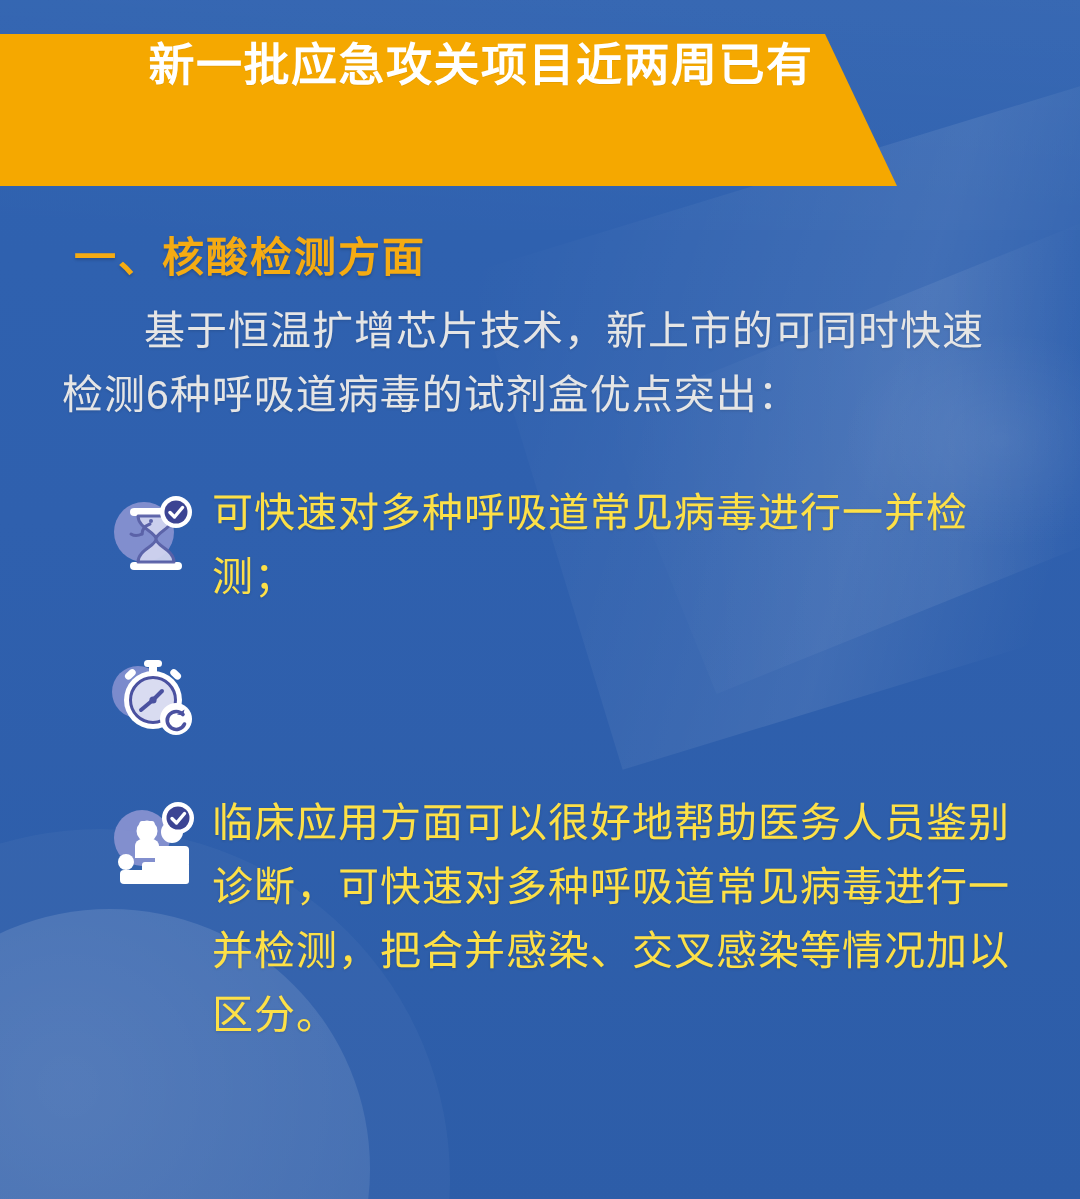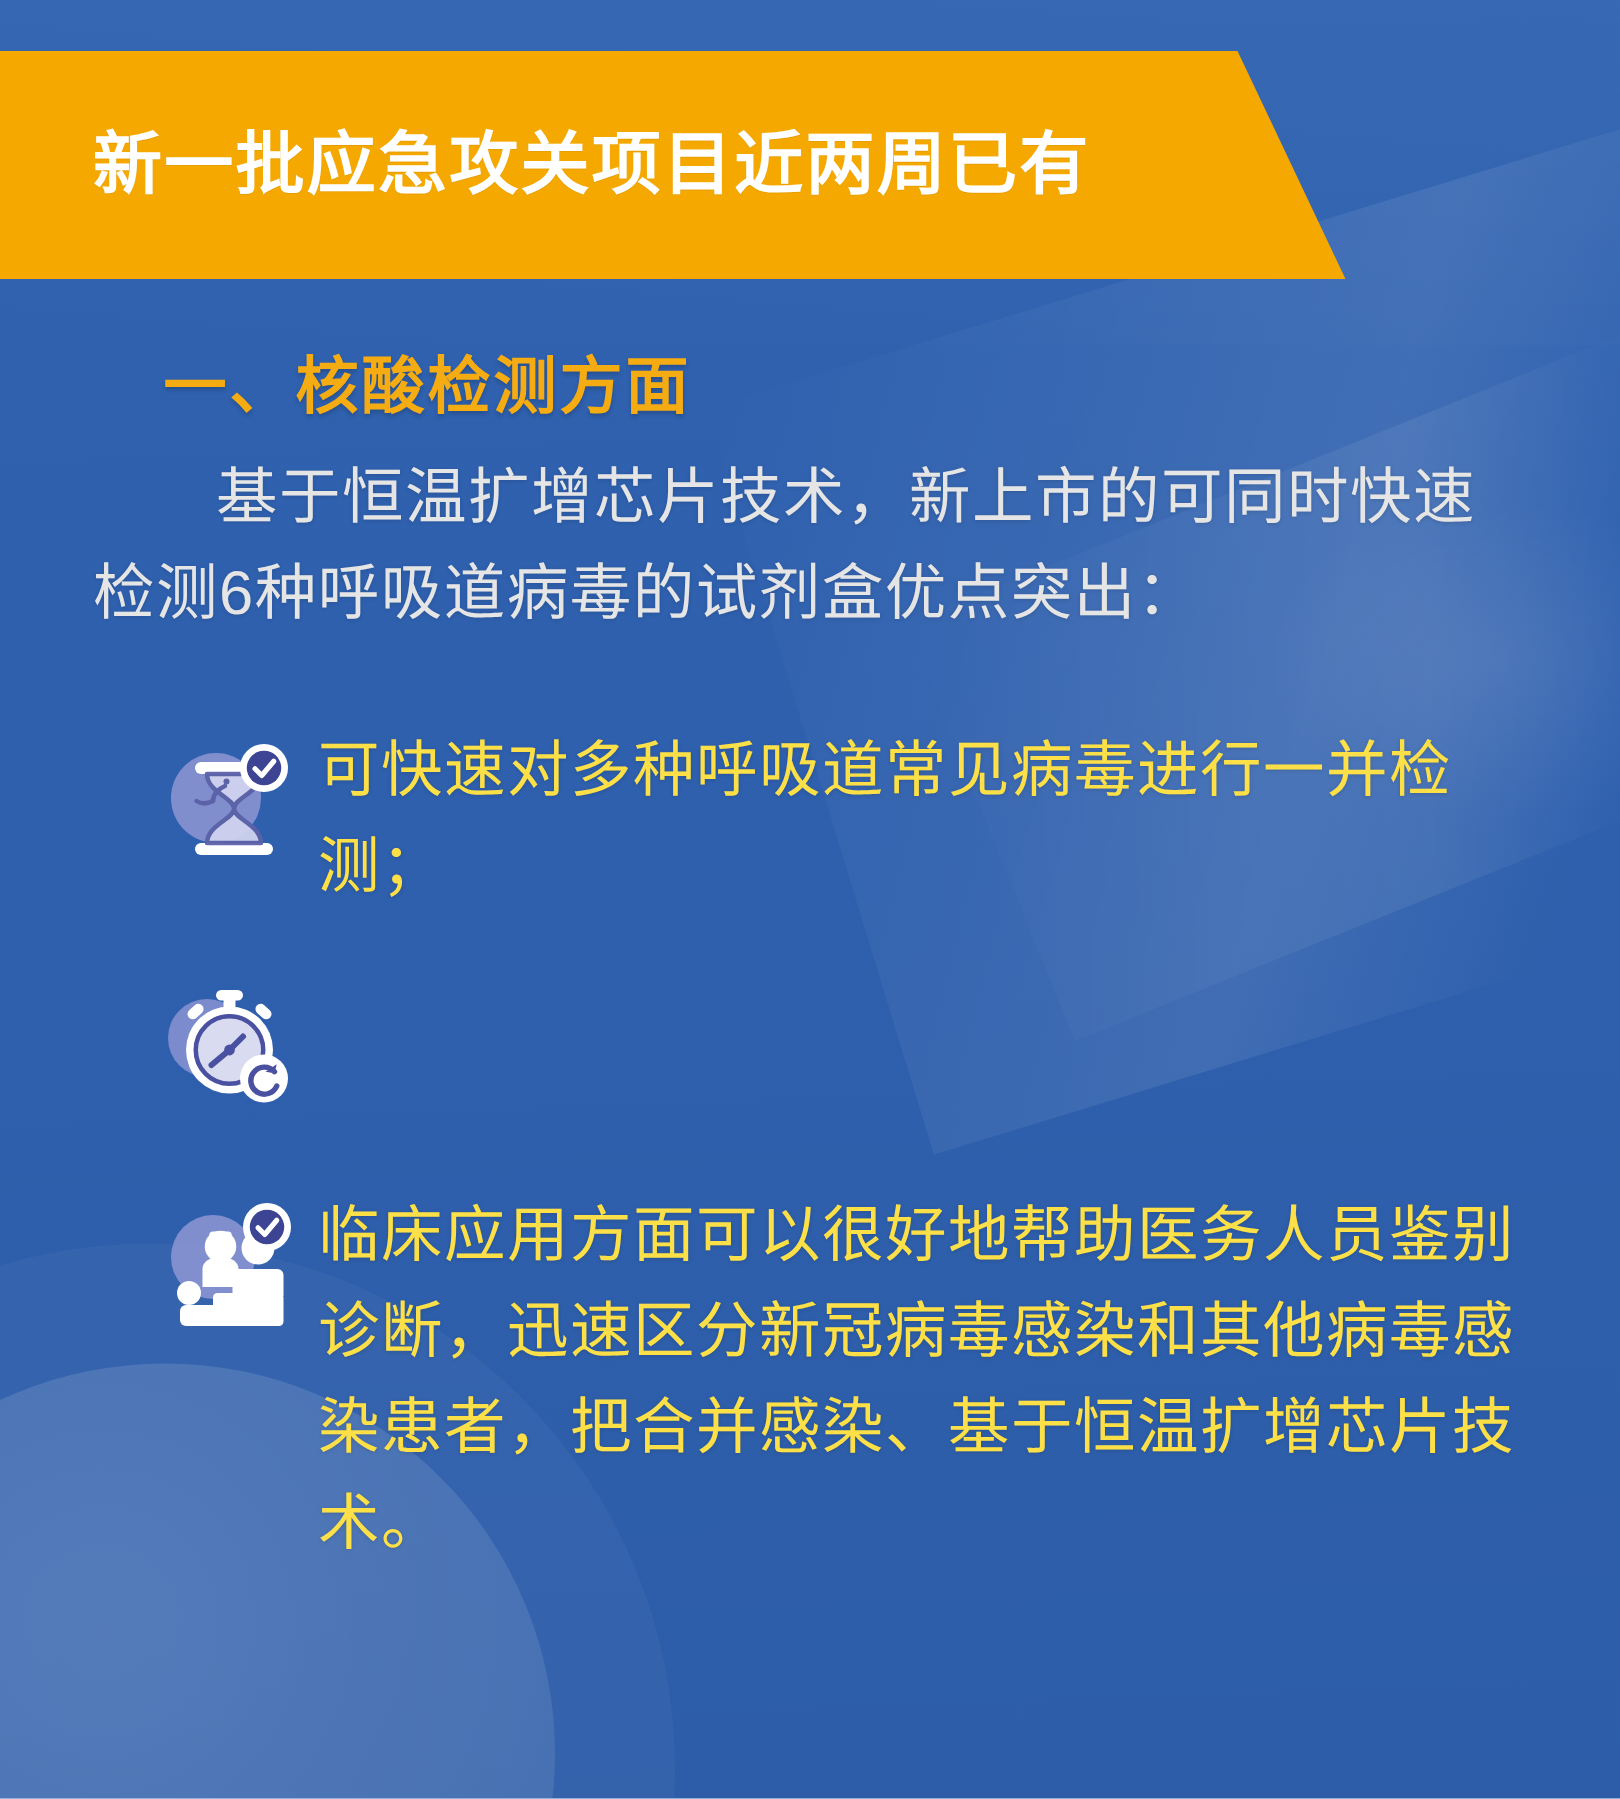--- a/index.html
+++ b/index.html
@@ -91,21 +91,21 @@
   .banner {
     position: absolute;
     left: 0;
     top: 34px;
     width: 900px;
     height: 152px;
     background: #f5a800;
     
     clip-path: polygon(0 0, 825px 0, 897px 152px, 0 152px);
     display: flex;
-    flex-direction: column;
+    flex-direction: row;
     justify-content: center;
     padding: 0 0 0 62px;
   }
   .banner-line {
     color: #ffffff;
     font-size: 46px;
     font-weight: 700;
     line-height: 1.38;
     letter-spacing: 1.5px;
     white-space: nowrap;
@@ -118,21 +118,21 @@
     left: 0;
     top: 232px;
     width: 1080px;
   }
 
   .section-heading {
     color: #f5ab12;
     font-size: 42px;
     font-weight: 700;
     letter-spacing: 2px;
-    padding-left: 109px;
+    padding-left: 74px;
     line-height: 1.25;
     text-shadow: 0 2px 3px rgba(0,0,0,0.18);
   }
 
   .intro {
     color: #e5e5e5;
     font-size: 41px;
     line-height: 1.58;
     letter-spacing: 1px;
     padding: 14px 64px 0 62px;
@@ -268,18 +268,18 @@
             <rect x="38" y="66" width="47" height="22" rx="3" fill="#ffffff"></rect>
 
             <circle cx="22" cy="66" r="8" fill="#ffffff"></circle>
             <rect x="16" y="74" width="34" height="14" rx="4" fill="#ffffff"></rect>
 
             <circle cx="74" cy="22" r="16" fill="#ffffff"></circle>
             <circle cx="74" cy="22" r="11.5" fill="#3c4493"></circle>
             <path d="M68 22.5 L72.5 27 L80.5 17.5" stroke="#ffffff" stroke-width="3.4" fill="none" stroke-linecap="round" stroke-linejoin="round"></path>
           </svg>
         </div>
-        <div class="bullet-text">临床应用方面可以很好地帮助医务人员鉴别诊断，迅速区分新冠病毒感染和其他病毒感染患者，把合并感染、基于恒温扩增芯片技术。</div>
+        <div class="bullet-text">临床应用方面可以很好地帮助医务人员鉴别诊断，可快速对多种呼吸道常见病毒进行一并检测，把合并感染、交叉感染等情况加以区分。</div>
       </div>
 
     </div>
   </div>
 </div>
 
 </body></html>

